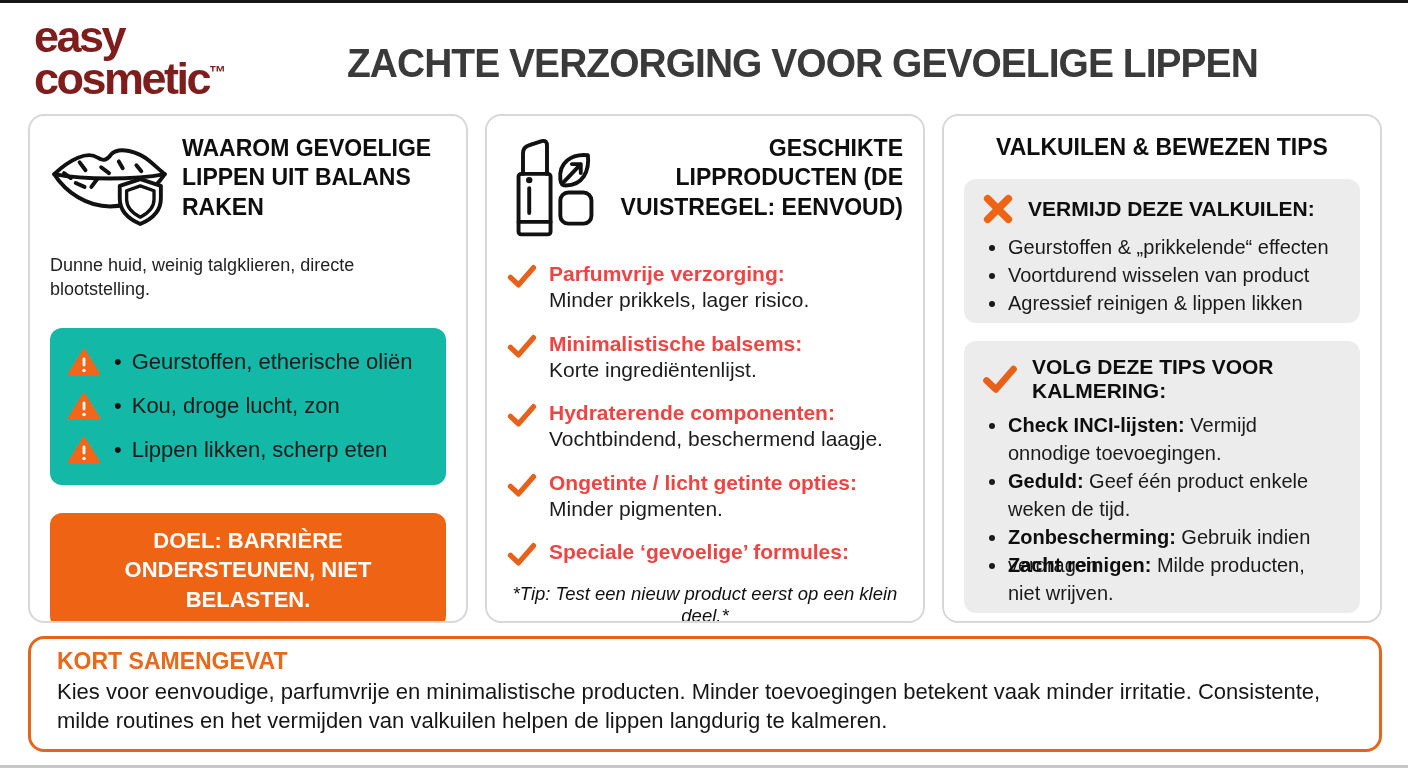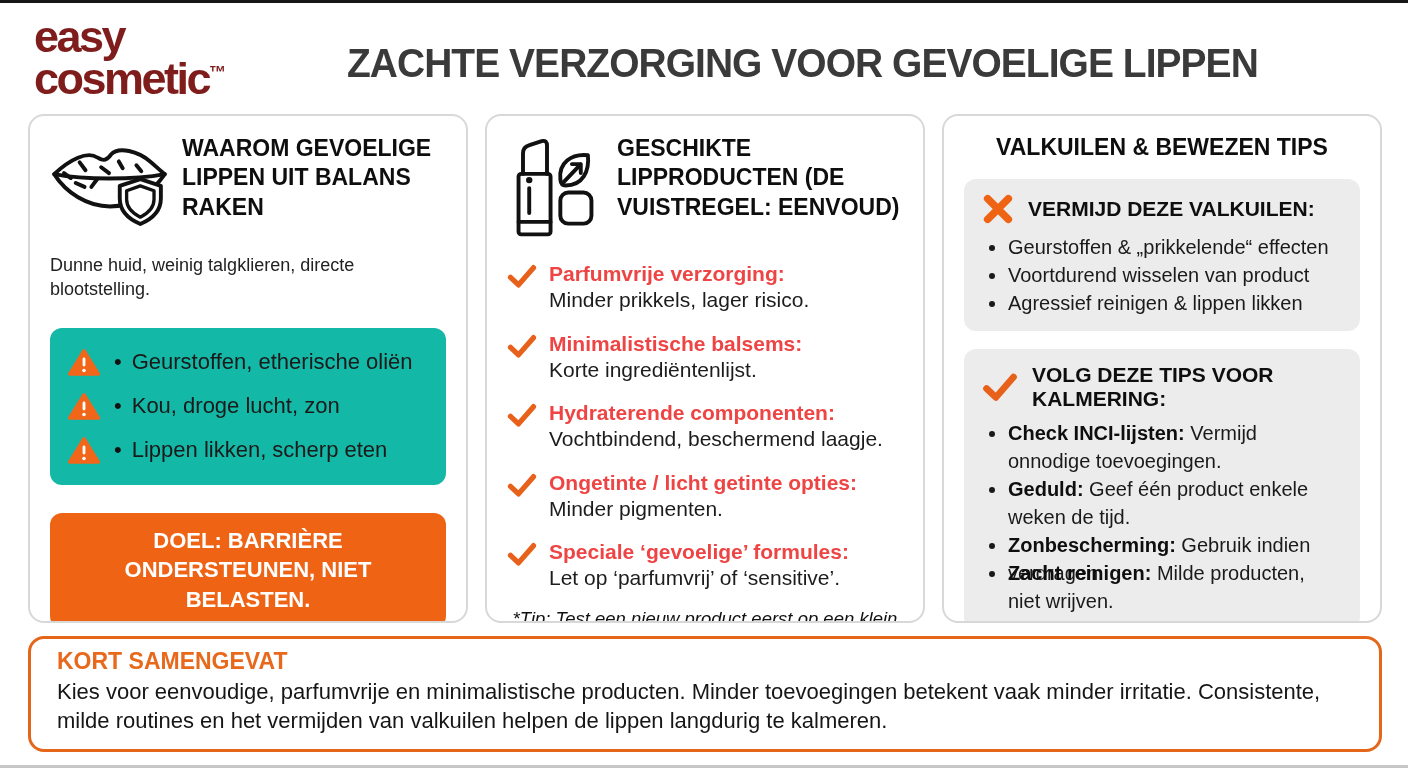--- a/index.html
+++ b/index.html
@@ -37,21 +37,21 @@
   
   .checkitem { display:flex; align-items:flex-start; margin-top:17px; }
   .checkitem:first-of-type { margin-top:14px; }
   .checkitem .cicon { flex:0 0 30px; margin-top:3px; }
   .checkitem .ctxt { margin-left:12px; font-size:21px; line-height:1.25; }
   .checkitem .ctxt b { display:block; color:#ef4444; }
   .tipnote { font-style:italic; font-size:18.5px; text-align:center; margin-top:16px; color:#111; }
 
   
   .c3title { text-align:center; font-size:23px; font-weight:bold; color:#0e0e0e; margin-top:0; }
-  .box3 { background:#ececec; border-radius:12px; margin-top:18px; padding:14px 18px 14px 18px; }
+  .box3 { background:#ececec; border-radius:12px; margin-top:18px; padding:14px 18px 6px 18px; }
   .box3 .bhead { display:flex; align-items:center; }
   .box3 .bhead .blabel { font-size:21px; font-weight:bold; margin-left:14px; color:#0e0e0e; }
   .box3 ul { list-style:disc; margin:8px 0 0 0; padding-left:26px; }
   .box3 li { font-size:20px; line-height:1.4; color:#1a1a1a; }
   .box3 li b { color:#0e0e0e; }
   .overlap { margin-top:-28px; }   
 
   
   .summary { margin:13px 26px 0 28px; height:116px; border:3px solid #E4661A; border-radius:16px;
              padding:9px 26px; background:#fff; }
@@ -139,21 +139,21 @@
           <rect x="13" y="44" width="36" height="68" rx="3"></rect>
           <path d="M13 98 H49"></path>
           <path d="M18 44 V21 C18 16.5 20.5 13.2 24.5 12 L39 7.2 C43.3 5.9 45 8.4 45 12.4 V44"></path>
           <path d="M25 60 V88"></path>
             <circle cx="25" cy="51" r="1.4" fill="#111"></circle>
           <path d="M60 50 C58 32 72 21 91 23 C93 41 85 57 66 57 C62 57 60.4 54.5 60 50 Z"></path>
           <path d="M64 53 L83 33 M83 33 V43 M83 33 H73"></path>
           <rect x="60" y="65" width="35" height="35" rx="9"></rect>
         </svg>
       </span>
-      <div class="htxt" style="max-width:295px;">GESCHIKTE LIPPRODUCTEN (DE VUISTREGEL: EENVOUD)</div>
+      <div class="htxt" style="max-width:295px;text-align:right;">GESCHIKTE LIPPRODUCTEN (DE VUISTREGEL: EENVOUD)</div>
     </div>
 
     <div class="checkitem">
       <span class="cicon">
           <svg width="30" height="25" viewBox="0 0 34 28">
             <path d="M4 15 L13 23.5 L30 4" stroke="#E8611A" stroke-width="6" fill="none" stroke-linecap="round" stroke-linejoin="round"></path>
           </svg>
         </span>
       <div class="ctxt"><b>Parfumvrije verzorging:</b><span>Minder prikkels, lager risico.</span></div>
     </div>
@@ -180,21 +180,21 @@
           </svg>
         </span>
       <div class="ctxt"><b>Ongetinte / licht getinte opties:</b><span>Minder pigmenten.</span></div>
     </div>
     <div class="checkitem">
       <span class="cicon">
           <svg width="30" height="25" viewBox="0 0 34 28">
             <path d="M4 15 L13 23.5 L30 4" stroke="#E8611A" stroke-width="6" fill="none" stroke-linecap="round" stroke-linejoin="round"></path>
           </svg>
         </span>
-      <div class="ctxt"><b>Speciale ‘gevoelige’ formules:</b><span>Let op ‘parfumvrij’ of ‘sensitive’.</span></div>
+      <div class="ctxt"><b>Speciale ‘gevoelige’ formules:</b></div>
     </div>
 
     <div class="tipnote">*Tip: Test een nieuw product eerst op een klein deel.*</div>
   </div>
 
   <div class="card">
     <div class="c3title">VALKUILEN &amp; BEWEZEN TIPS</div>
 
     <div class="box3">
       <div class="bhead">

